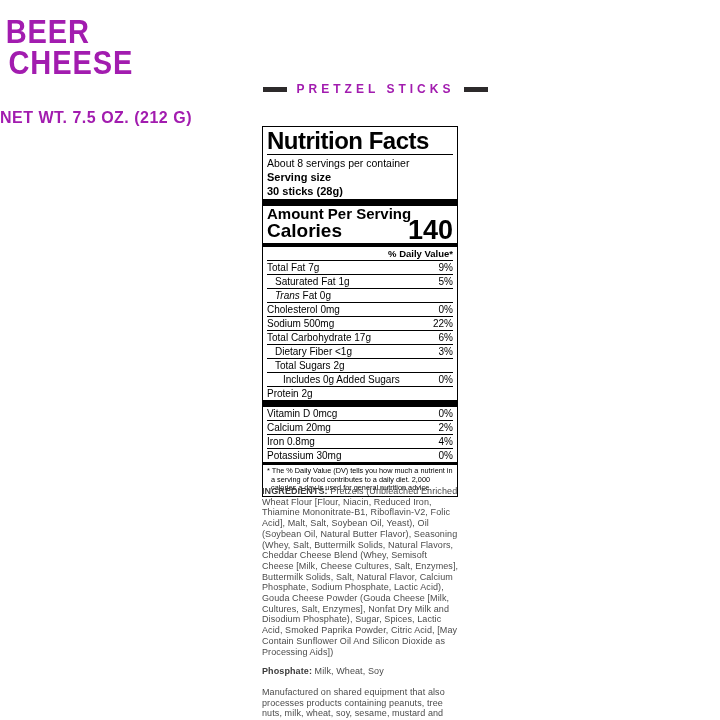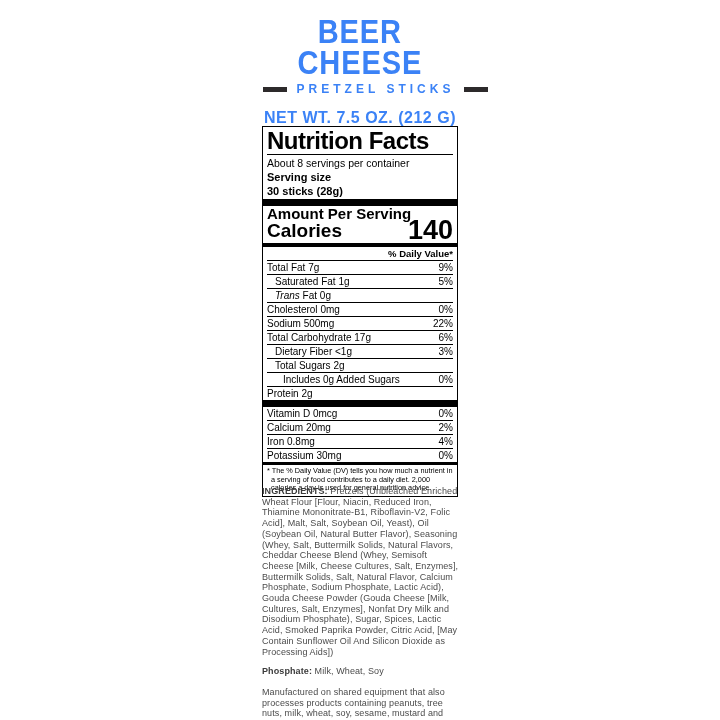--- a/index.html
+++ b/index.html
@@ -1,20 +1,20 @@
 <!DOCTYPE html>
 <html><head>
 <meta charset="utf-8">
 <style>
   html,body{margin:0;padding:0;background:#ffffff;}
   .page{position:relative;width:720px;height:720px;background:#ffffff;
         font-family:"Liberation Sans", sans-serif;color:#000;overflow:hidden;}
 
   
-  .brand{position:absolute;top:16px;left:0;width:720px;text-align:center;color:#3b82f6;}
+  .brand{position:absolute;top:16px;left:0;width:720px;color:#a21caf;}
   .brand-line{display:inline-block;font-size:33px;font-weight:800;line-height:31px;
               letter-spacing:1px;transform:scaleX(0.88);transform-origin:center;}
   .brand-sub{display:flex;align-items:center;justify-content:center;gap:10px;margin-top:4px;margin-left:31px;}
   .brand-sub .dash{width:24px;height:5px;background:#2d2a2b;}
   .brand-sub .subtxt{font-size:12px;font-weight:bold;letter-spacing:4px;}
   .netwt{margin-top:13px;font-size:16px;font-weight:bold;letter-spacing:0.5px;}
 
   
   .nf{position:absolute;left:262px;top:126px;width:186px;border:1.5px solid #000;
       padding:1px 4px 0 4px;background:#fff;}

